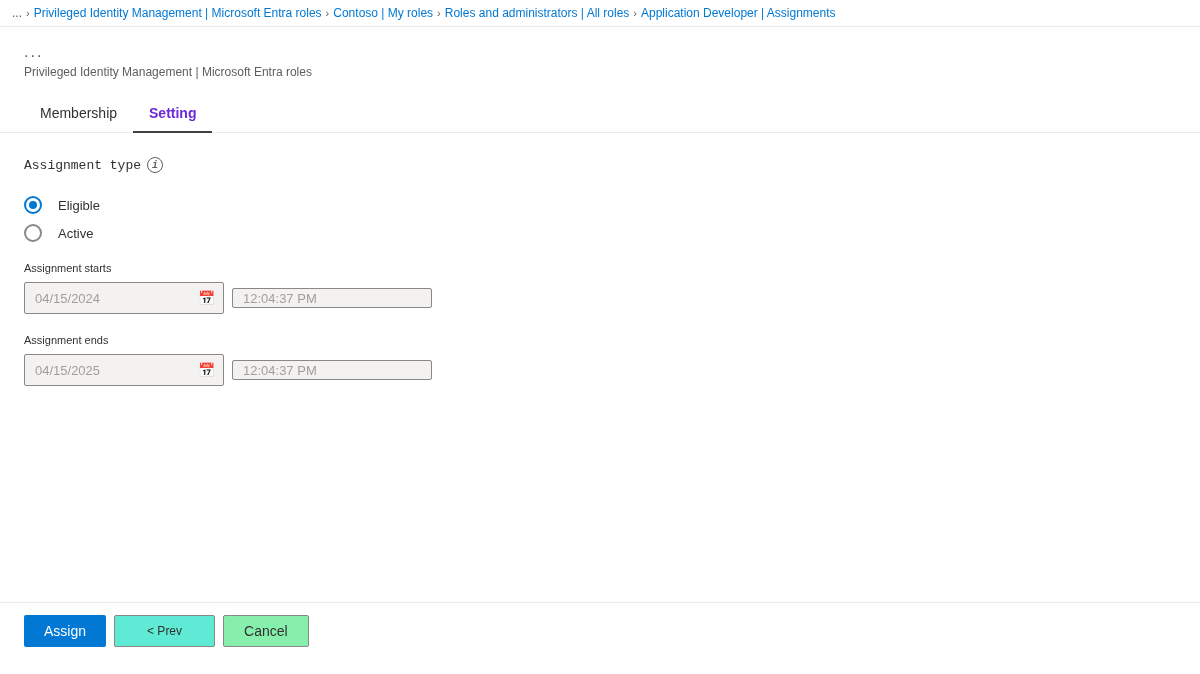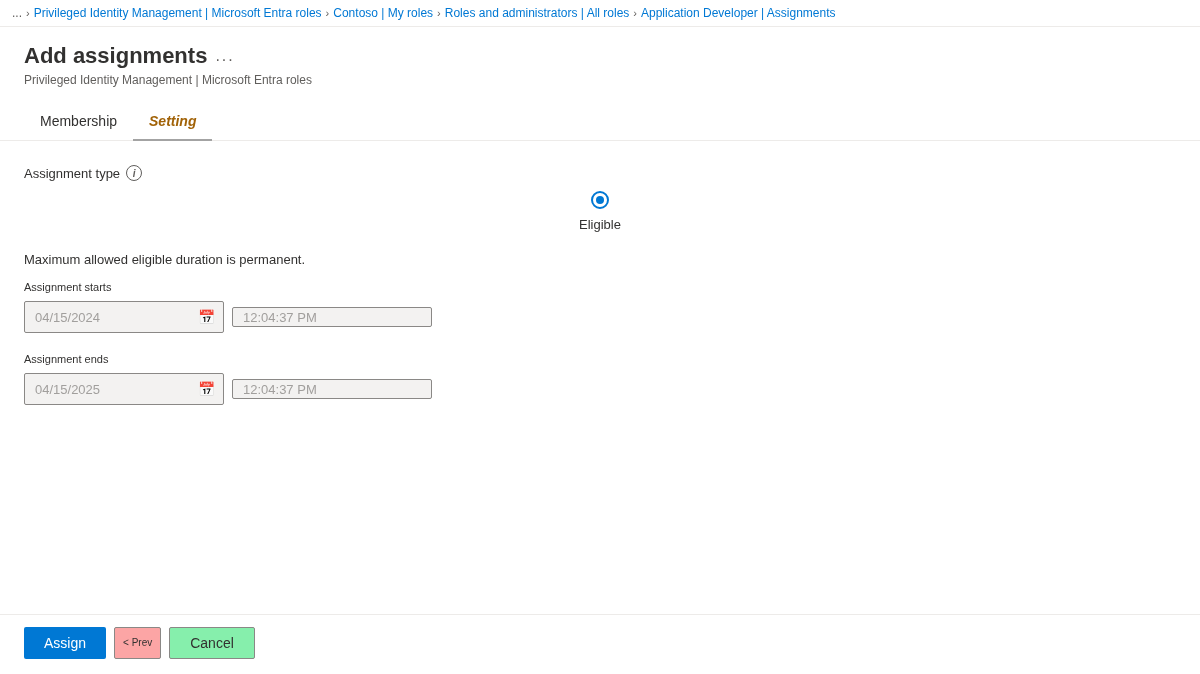--- a/index.html
+++ b/index.html
@@ -52,37 +52,37 @@
     }
     .tab {
       padding: 10px 16px;
       font-size: 14px;
       cursor: pointer;
       color: #323130;
       border-bottom: 2px solid transparent;
       margin-bottom: -1px;
     }
     .tab.active {
-      color: #a16207;
-      border-bottom: 2px solid #a3a3a3;
+      color: #6d28d9;
+      border-bottom: 2px solid #404040;
       font-weight: 600;
-      font-style: italic;
     }
 
     .content {
       padding: 24px 24px;
     }
 
     .field-label {
       font-size: 13px;
       color: #323130;
-      margin-bottom: 10px;
+      margin-bottom: 23px;
       display: flex;
       align-items: center;
       gap: 6px;
+      font-family: Liberation Mono, monospace;
     }
     .info-icon {
       width: 16px;
       height: 16px;
       border-radius: 50%;
       border: 1.5px solid #605e5c;
       display: inline-flex;
       align-items: center;
       justify-content: center;
       font-size: 10px;
@@ -94,24 +94,23 @@
 
     .radio-group {
       display: flex;
       flex-direction: column;
       gap: 10px;
       margin-bottom: 20px;
     }
     .radio-item {
       display: flex;
       align-items: center;
-      gap: 8px;
-      cursor: pointer;
-      font-size: 13px;
-      flex-direction: column;
+      gap: 16px;
+      cursor: pointer;
+      font-size: 13px;
     }
     .radio-circle {
       width: 18px;
       height: 18px;
       border-radius: 50%;
       border: 2px solid #0078d4;
       display: inline-flex;
       align-items: center;
       justify-content: center;
       flex-shrink: 0;
@@ -211,21 +210,21 @@
       outline: none;
       border-radius: 2px;
     }
     .time-input:disabled {
       background: #f3f2f1;
       color: #a19f9d;
     }
 
     .footer {
       position: fixed;
-      bottom: 4px;
+      bottom: 16px;
       left: 0;
       right: 0;
       height: 56px;
       background: #fff;
       border-top: 1px solid #edebe9;
       display: flex;
       align-items: center;
       padding: 0 24px;
       gap: 8px;
     }
@@ -233,25 +232,25 @@
       background: #0078d4;
       color: #fff;
       border: none;
       padding: 6px 20px;
       font-size: 14px;
       cursor: pointer;
       border-radius: 2px;
       height: 32px;
     }
     .btn-prev {
-      background: #fca5a5;
+      background: #5eead4;
       color: #323130;
       border: 1px solid #8a8886;
-      padding: 6px 8px;
-      font-size: 10px;
+      padding: 6px 32px;
+      font-size: 12px;
       cursor: pointer;
       border-radius: 2px;
       height: 32px;
     }
     .btn-cancel {
       background: #86efac;
       color: #323130;
       border: 1px solid #8a8886;
       padding: 6px 20px;
       font-size: 14px;
@@ -276,21 +275,20 @@
     <span class="sep">›</span>
     <span>Contoso | My roles</span>
     <span class="sep">›</span>
     <span>Roles and administrators | All roles</span>
     <span class="sep">›</span>
     <span>Application Developer | Assignments</span>
   </div>
 
   <div class="page-header">
     <div class="page-title-row">
-      <h1 class="page-title">Add assignments</h1>
       <span class="title-dots">...</span>
     </div>
     <div class="page-subtitle">Privileged Identity Management | Microsoft Entra roles</div>
   </div>
 
   <div class="tabs">
     <div class="tab">Membership</div>
     <div class="tab active">Setting</div>
   </div>
 
@@ -299,23 +297,26 @@
     <div class="field-label">
       <span>Assignment type</span>
       <span class="info-icon">i</span>
     </div>
 
     <div class="radio-group">
       <label class="radio-item">
         <span class="radio-circle selected"></span>
         <span>Eligible</span>
       </label>
-    </div>
-
-    <div class="info-text">Maximum allowed eligible duration is permanent.</div>
+      <label class="radio-item">
+        <span class="radio-circle unselected"></span>
+        <span>Active</span>
+      </label>
+    </div>
+
 
 
     <div class="date-section">
       <div class="date-section-label">Assignment starts</div>
       <div class="date-row">
         <div class="date-input-wrap">
           <input class="date-input" type="text" disabled="" value="04/15/2024" style="">
           <span class="calendar-icon">📅</span>
         </div>
         <input class="time-input" type="text" disabled="" value="12:04:37 PM" style="">

